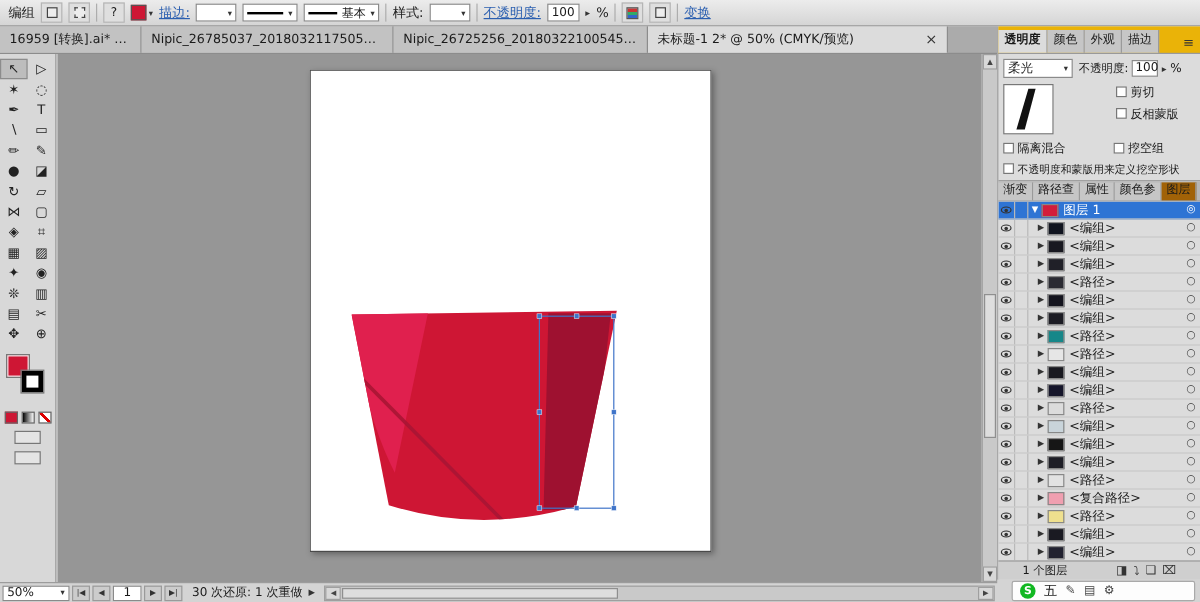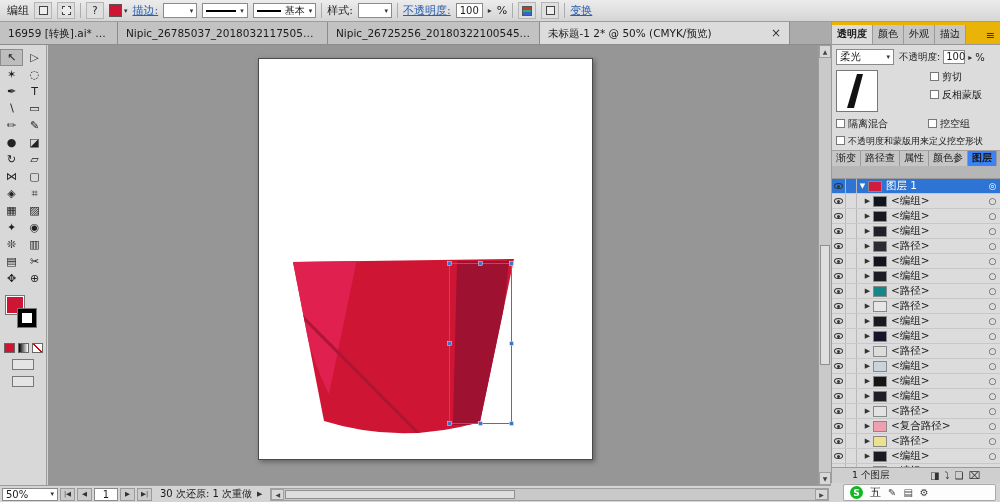--- a/index.html
+++ b/index.html
@@ -93,23 +93,23 @@
   .tp-stepper { font-size:8px; color:#333; }
   .tp-unit { font-size:10px; }
   .tp-row2 { display:flex; margin-top:5px; }
   .tp-thumb { width:42px; height:42px; background:#fff; border:1px solid #777; display:inline-block; }
   .tp-checks { margin-left:52px; display:flex; flex-direction:column; gap:4px; justify-content:flex-start; font-size:10px; }
   .chk { width:9px; height:9px; background:#fff; border:1px solid #777; display:inline-block; margin-right:3px; vertical-align:-1px; }
   .tp-row3 { display:flex; margin-top:5px; font-size:10px; }
   .tp-row3 label:first-child { width:92px; }
   .tp-row4 { margin-top:4px; font-size:9px; white-space:nowrap; }
 
-  .dock-tabs { height:28px; background:#B6B6B6; display:flex; border-bottom:1px solid #999; }
+  .dock-tabs { height:17px; background:#B6B6B6; display:flex; align-items:flex-end; border-bottom:1px solid #999; }
   .dock-tab { height:15px; line-height:14px; padding:0 4px; font-size:10px; background:#C6C6C6; border-right:1px solid #9A9A9A; white-space:nowrap; }
-  .dock-tab.active { background:#3b82f6; font-weight:bold; }
+  .dock-tab.active { background:#a16207; font-weight:normal; }
 
   .layers-list { flex:1; overflow:hidden; background:#DCDCDC; }
   .layer-row { height:15px; display:flex; align-items:center; border-bottom:1px solid #C8C8C8; font-size:10.5px; }
   .eye-cell { width:14px; border-right:1px solid #B9B9B9; display:flex; justify-content:center; align-items:center; height:100%; flex:none; }
   .eye { width:9px; height:6px; border:1px solid #333; border-radius:50%; position:relative; }
   .eye::after { content:""; position:absolute; left:2px; top:0.5px; width:3px; height:3px; background:#333; border-radius:50%; }
   .lock-cell { width:11px; border-right:1px solid #B9B9B9; height:100%; flex:none; }
   .expand { width:11px; font-size:7px; text-align:center; color:#333; flex:none; }
   .layer-row.indent .expand { margin-left:5px; }
   .thumb { width:14px; height:11px; border:1px solid #888; background:#222; flex:none; }

